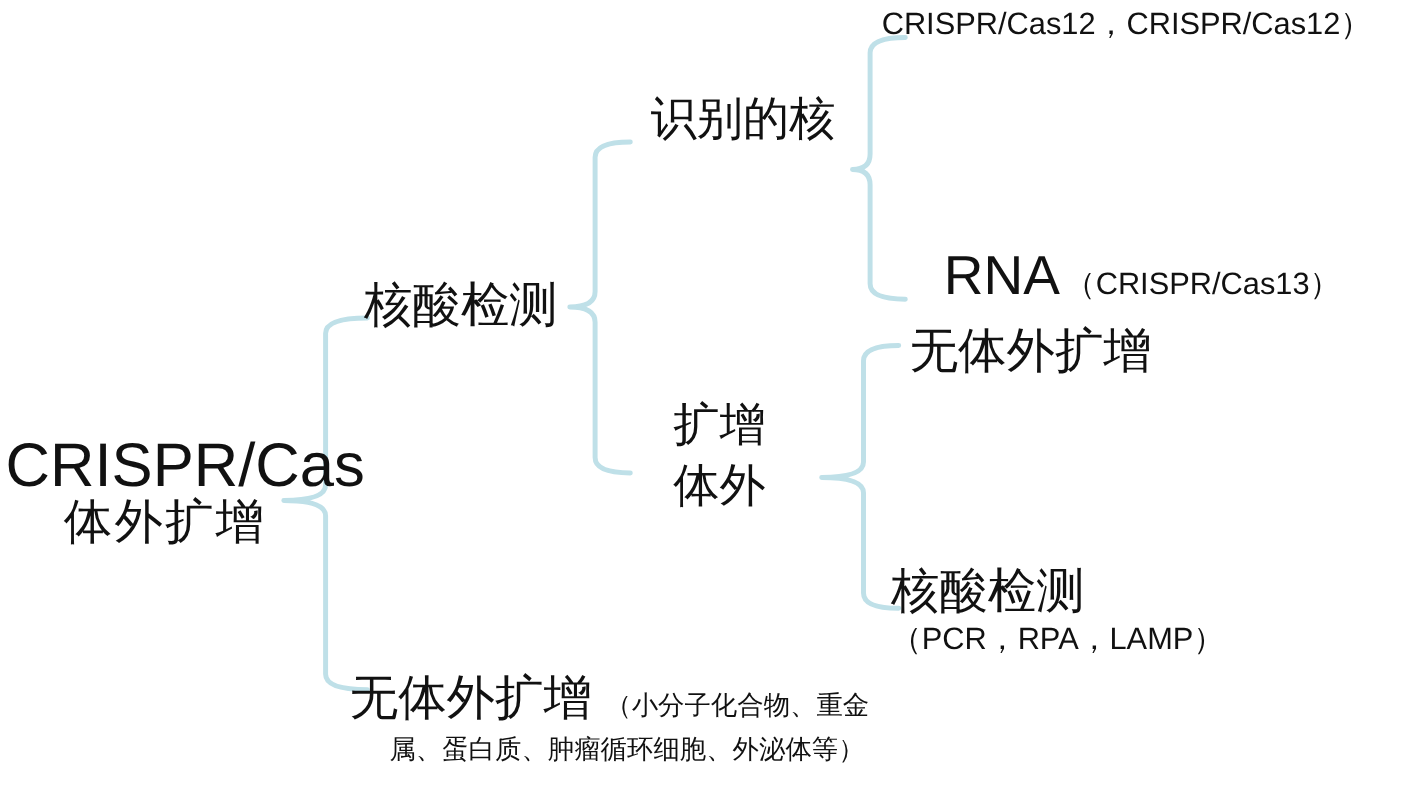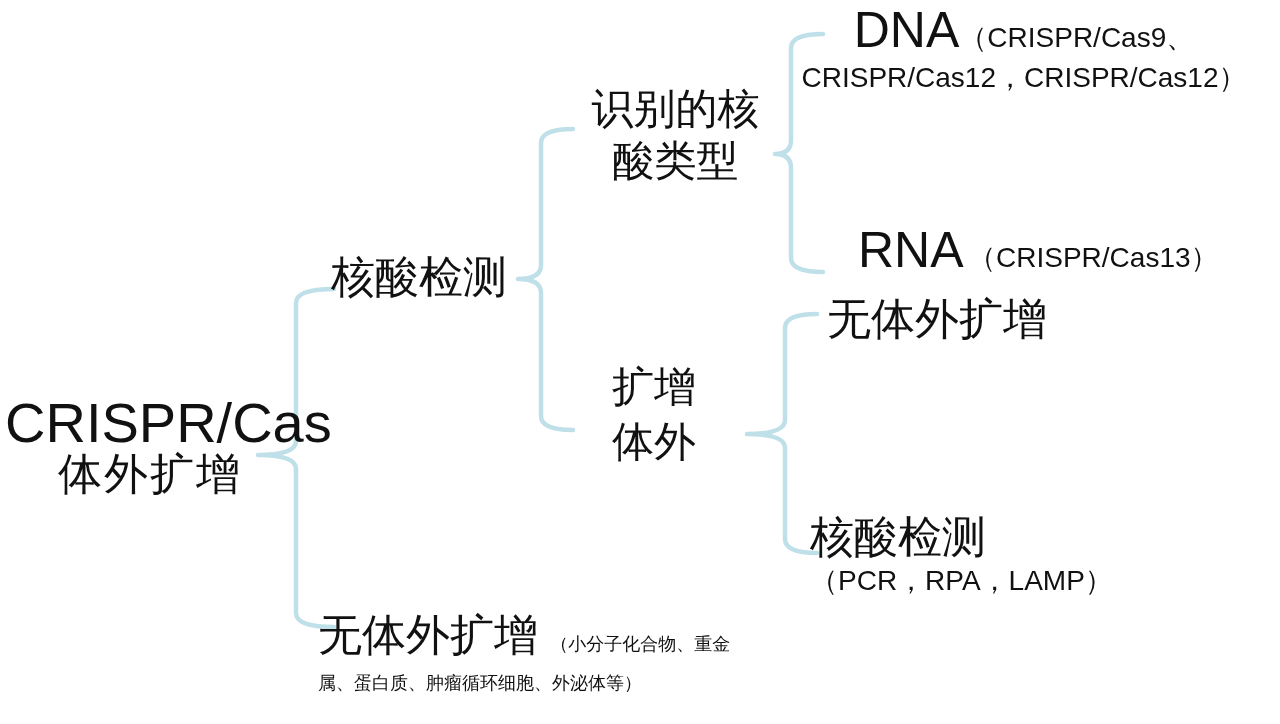--- a/index.html
+++ b/index.html
@@ -14,38 +14,38 @@
   .abs { position: absolute; }
   .center { text-align: center; }
   .cjk { font-family: "Liberation Serif", "DejaVu Serif", serif; }
   .lat { font-family: "Liberation Sans", "DejaVu Sans", sans-serif; }
 
   
   .big44 { font-size: 44px; line-height: 52px; white-space: nowrap; }
   .big42 { font-size: 42px; line-height: 52px; white-space: nowrap; }
   .big50 { font-size: 50px; line-height: 56px; white-space: nowrap; }
   .note28 { font-size: 28px; line-height: 33px; white-space: nowrap; }
-  .note27 { font-size: 18px; line-height: 32px; }
+  .note27 { font-size: 24px; line-height: 32px; }
 
   #root-block   { left: 5px;   top: 396px; width: 290px; }
   #root-line1   { font-size: 56px; line-height: 54px; }
   #root-line2   { font-size: 44px; line-height: 50px; letter-spacing: 2px; }
 
   #nucleic-label    { left: 331px; top: 252px; }
   #type-block       { left: 553px; top: 83px;  width: 245px; }
   #dna-block        { left: 798px; top: 2px;   width: 452px; }
   #dna-block .l2    { margin-top: 3px; }
   #rna-line         { left: 858px; top: 222px; }
   #invitro-block    { left: 588px; top: 360px; width: 132px; }
   #invitro-block .ln{ line-height: 55px; }
   #noamp-label      { left: 827px; top: 294px; text-align: right; }
   #amp-line         { left: 810px; top: 512px; }
   #nonnucleic-block { left: 318px; top: 606px; width: 560px; }
   #nonnucleic-block .l1 { font-size: 44px; line-height: 58px; white-space: nowrap; }
-  #nonnucleic-block .l2 { margin-top: 2px; }
+  #nonnucleic-block .l2 { margin-top: 2px; margin-left: 36px; }
 
   svg.braces { position: absolute; left: 0; top: 0; }
   svg.braces path { fill: none; stroke-width: 4.5; stroke-linecap: round; stroke-linejoin: round; }
 </style>
 </head>
 <body style="background: rgb(255, 255, 255); color: rgb(17, 17, 17);">
 
 <svg class="braces" width="1280" height="724" viewBox="0 0 1280 724">
   <path d="M 334 289 Q 296 289 296 303 L 296 441 Q 296 455 258 455 Q 296 455 296 469 L 296 613 Q 296 627 334 627" stroke="#bfe0e8"></path>
   <path d="M 573 129 Q 541 129 541 143 L 541 265 Q 541 279 518 279 Q 541 279 541 293 L 541 416 Q 541 430 573 430" stroke="#bfe0e8"></path>
@@ -55,27 +55,23 @@
 
 <div class="abs center" id="root-block">
   <div id="root-line1" class="lat">CRISPR/Cas</div>
   <div id="root-line2" class="cjk">体外扩增</div>
 </div>
 
 <div class="abs big44 cjk" id="nucleic-label">核酸检测</div>
 
 <div class="abs center big42 cjk" id="type-block">
   <div class="ln">识别的核</div>
-  <div class="ln">酸类型</div>
 </div>
 
 <div class="abs center" id="dna-block">
-  <div class="l1">
-    <span class="big50 lat">DNA</span><span class="note28 lat">（CRISPR/Cas9、</span>
-  </div>
   <div class="l2 note28 lat">CRISPR/Cas12，CRISPR/Cas12）</div>
 </div>
 
 <div class="abs" id="rna-line">
   <span class="big50 lat">RNA</span>
   <span class="note28 lat">（CRISPR/Cas13）</span>
 </div>
 
 <div class="abs center big42 cjk" id="invitro-block">
   <div class="ln">扩增</div>

